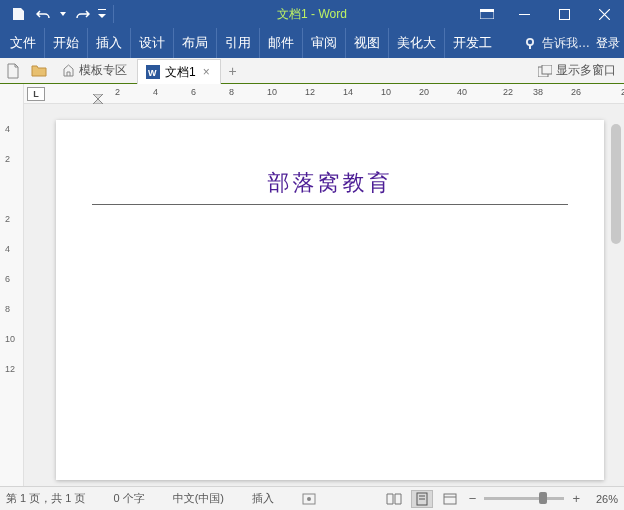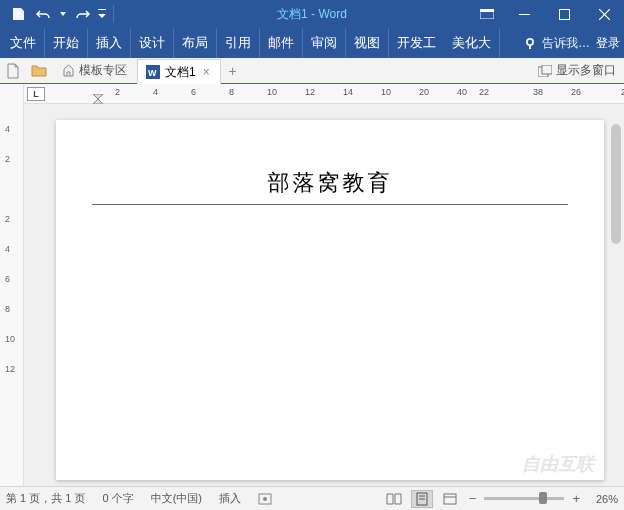--- a/index.html
+++ b/index.html
@@ -1,18 +1,18 @@
 <!DOCTYPE html>
 <html><head>
 <meta charset="utf-8">
 <style>
 * { margin: 0; padding: 0; box-sizing: border-box; font-family: "Microsoft YaHei", sans-serif; }
 body { width: 624px; height: 510px; background: #fff; overflow: hidden; font-size: 12px; }
 
-.titlebar { height: 28px; background: #2b579a; display: flex; align-items: center; color: #7dd3fc; position: relative; }
+.titlebar { height: 28px; background: #2b579a; display: flex; align-items: center; color: #bef264; position: relative; }
 .qat { display: flex; align-items: center; padding-left: 6px; gap: 2px; }
 .qat-btn { width: 24px; height: 24px; display: flex; align-items: center; justify-content: center; cursor: pointer; }
 .qat-sep { width: 1px; height: 18px; background: #4a72b0; margin: 0 3px; }
 .title-text { position: absolute; left: 50%; transform: translateX(-50%); font-size: 12px; }
 .winctrl { margin-left: auto; display: flex; }
 .winctrl-btn { width: 40px; height: 28px; display: flex; align-items: center; justify-content: center; cursor: pointer; }
 .winctrl-btn.rib { width: 34px; }
 
 .ribbon-tabs { height: 30px; background: #2b579a; display: flex; align-items: stretch; color: #fff; padding-left: 2px; }
 .tab { padding: 0 8px; display: flex; align-items: center; font-size: 13px; cursor: pointer; border-right: 1px solid #4a72b0; }
@@ -36,26 +36,26 @@
 .hruler-wrap { flex: 1; display: flex; flex-direction: column; }
 .hruler { height: 20px; background: #f8f8f8; border-bottom: 1px solid #e0e0e0; position: relative; display: flex; align-items: center; }
 .hruler-L { width: 18px; height: 14px; background: #fff; border: 1px solid #999; margin-left: 3px; display: flex; align-items: center; justify-content: center; font-size: 9px; font-weight: bold; color: #444; }
 .hruler-track { flex: 1; position: relative; height: 100%; }
 .hruler-tick { position: absolute; top: 3px; font-size: 9px; color: #555; }
 .indent-marker { position: absolute; top: 10px; left: 48px; }
 
 .canvas { flex: 1; background: #f0f0f0; overflow: hidden; position: relative; }
 .page { position: absolute; left: 32px; top: 16px; width: 548px; height: 360px; background: #fff; box-shadow: 0 1px 4px rgba(0,0,0,0.25); }
 .header-area { position: absolute; top: 48px; left: 36px; right: 36px; }
-.header-text { text-align: center; font-size: 22px; color: #000000; font-family: SimSun, serif; letter-spacing: 3px; padding-bottom: 4px; }
+.header-text { text-align: center; font-size: 22px; color: #4c1d95; font-family: SimSun, serif; letter-spacing: 3px; padding-bottom: 4px; }
 .header-line { border-bottom: 1px solid #666; margin-top: 2px; }
 .scroll-v { position: absolute; right: 0; top: 0; bottom: 0; width: 16px; background: #f0f0f0; }
 .scroll-thumb { position: absolute; top: 20px; width: 10px; left: 3px; height: 120px; background: #c8c8c8; border-radius: 5px; }
 
-.statusbar { height: 24px; background: #f3f3f3; border-top: 1px solid #d4d4d4; display: flex; align-items: center; font-size: 11px; color: #555; padding: 0 6px; gap: 17px; }
+.statusbar { height: 24px; background: #f3f3f3; border-top: 1px solid #d4d4d4; display: flex; align-items: center; font-size: 11px; color: #555; padding: 0 6px; gap: 28px; }
 .sb-item { cursor: pointer; }
 .sb-right { margin-left: auto; display: flex; align-items: center; gap: 6px; }
 .view-btn { width: 22px; height: 18px; display: flex; align-items: center; justify-content: center; cursor: pointer; border: 1px solid transparent; }
 .view-btn.active { background: #d8d8d8; border-color: #bbb; }
 .zoom-slider { width: 80px; height: 3px; background: #bbb; position: relative; }
 .zoom-handle { position: absolute; width: 8px; height: 12px; background: #888; top: -5px; left: 55px; border-radius: 2px; }
 .zoom-btn { cursor: pointer; color: #666; font-size: 13px; padding: 0 2px; }
 
 svg { display: block; }
 </style>
@@ -120,22 +120,22 @@
 <div class="ribbon-tabs">
   <div class="tab file">文件</div>
   <div class="tab">开始</div>
   <div class="tab">插入</div>
   <div class="tab">设计</div>
   <div class="tab">布局</div>
   <div class="tab">引用</div>
   <div class="tab">邮件</div>
   <div class="tab">审阅</div>
   <div class="tab">视图</div>
+  <div class="tab">美化大</div>
   <div class="tab last">开发工</div>
-  <div class="tab">美化大</div>
   <div class="ribbon-right">
     <div class="tell-me">
       <svg width="14" height="14" viewBox="0 0 14 14">
           <circle cx="6" cy="6" r="4" fill="#fff"></circle>
           <rect x="5" y="9" width="2" height="4" fill="#fff"></rect>
           <circle cx="6" cy="6" r="2.2" fill="#2b579a"></circle>
         </svg>
       <span>告诉我…</span>
     </div>
     <div style="font-size:12px;cursor:pointer">登录</div>
@@ -200,37 +200,36 @@
         <span class="hruler-tick" style="left:70px">2</span>
         <span class="hruler-tick" style="left:108px">4</span>
         <span class="hruler-tick" style="left:146px">6</span>
         <span class="hruler-tick" style="left:184px">8</span>
         <span class="hruler-tick" style="left:222px">10</span>
         <span class="hruler-tick" style="left:260px">12</span>
         <span class="hruler-tick" style="left:298px">14</span>
         <span class="hruler-tick" style="left:336px">10</span>
         <span class="hruler-tick" style="left:374px">20</span>
         <span class="hruler-tick" style="left:412px">40</span>
-        <span class="hruler-tick" style="left:434px">22</span>
+        <span class="hruler-tick" style="left:458px">22</span>
         <span class="hruler-tick" style="left:488px">38</span>
         <span class="hruler-tick" style="left:526px">26</span>
         <span class="hruler-tick" style="left:576px">28</span>
       </div>
     </div>
     <div class="canvas">
       <div class="page">
         <div class="header-area">
           <div class="header-text">部落窝教育</div>
           <div class="header-line"></div>
         </div>
       </div>
       <div class="scroll-v">
         <div class="scroll-thumb"></div>
       </div>
-      <div style="position:absolute;right:30px;bottom:10px;font-size:18px;color:#ccc;opacity:0.5;font-weight:bold;font-style:italic">自由互联</div>
     </div>
   </div>
 </div>
 
 <div class="statusbar">
   <span class="sb-item">第 1 页，共 1 页</span>
   <span class="sb-item">0 个字</span>
   <span class="sb-item">中文(中国)</span>
   <span class="sb-item">插入</span>
   <span class="sb-item">

